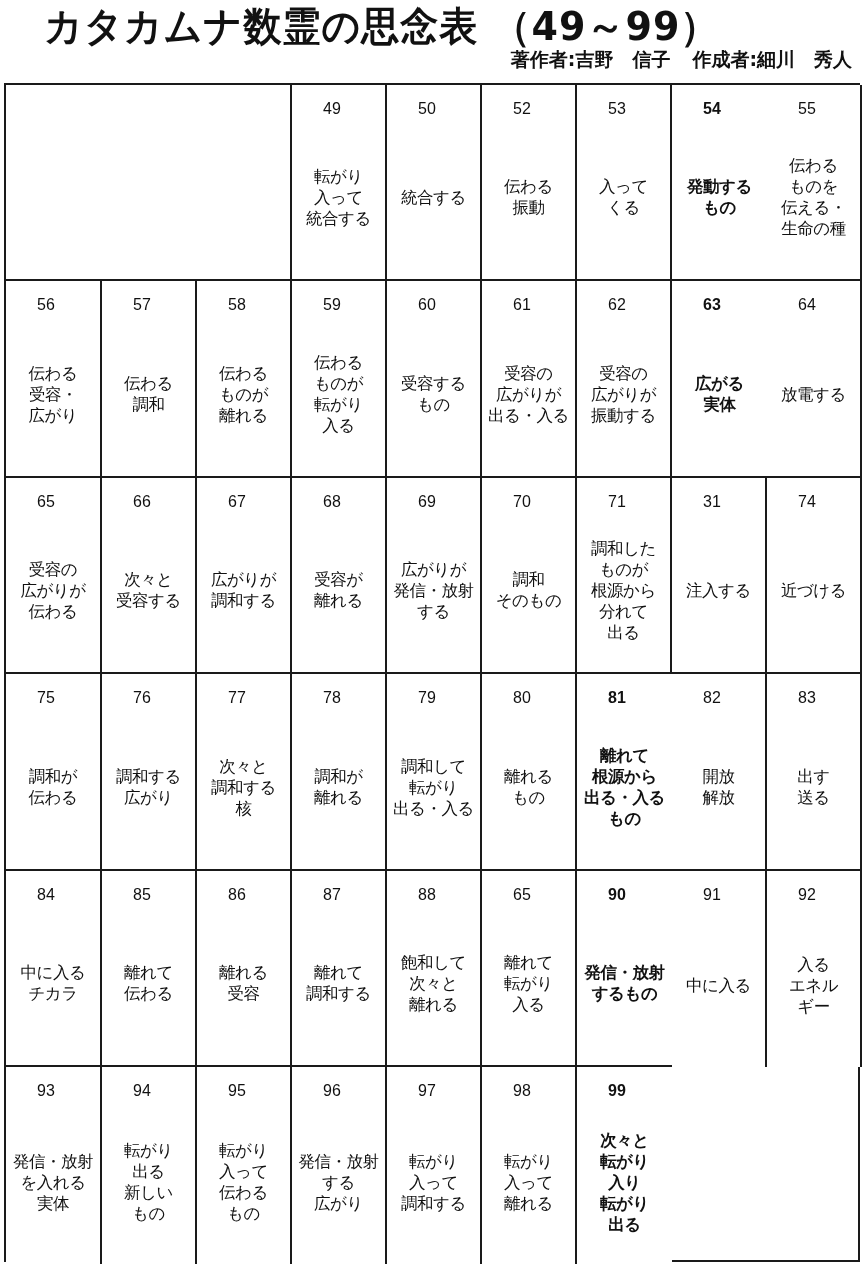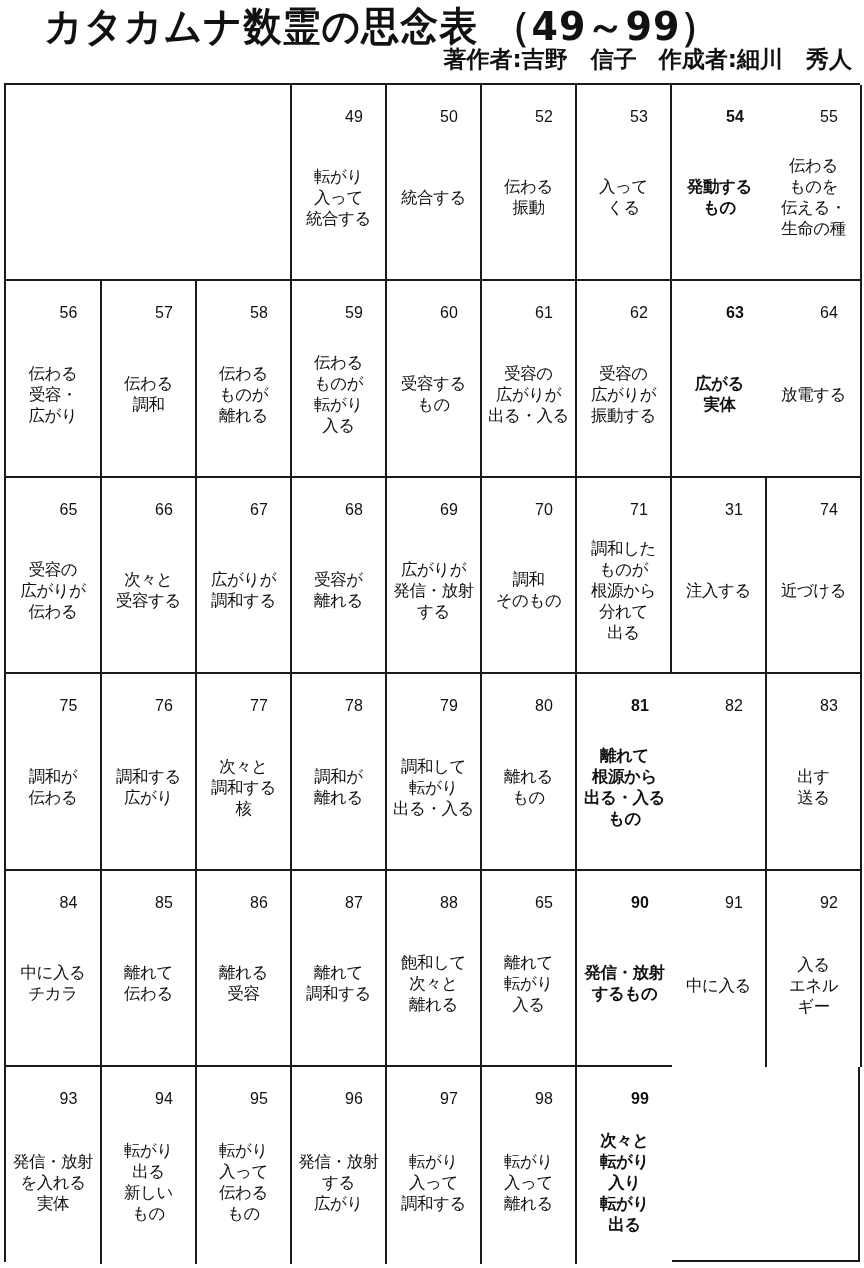--- a/index.html
+++ b/index.html
@@ -24,21 +24,21 @@
       letter-spacing: 1px;
       line-height: 46px;
       white-space: nowrap;
       transform: scaleY(1.05);
       transform-origin: left top;
     }
     .credits {
       position: absolute;
       right: 12px;
       top: 48px;
-      font-size: 23px;
+      font-size: 19px;
       font-weight: bold;
       line-height: 22px;
       white-space: nowrap;
     }
     .credits span + span {
       margin-left: 22px;
     }
     .grid {
       position: absolute;
       left: 4px;
@@ -58,24 +58,24 @@
       box-sizing: border-box;
       background: #ffffff;
     }
     .cell.last-col { border-right: none; font-weight: bold; }
     .cell.last-row { border-bottom: none; padding-left: 12px; }
     .cell.blank {
       grid-column: 1 / span 3;
     }
     .num {
       position: absolute;
-      top: 22px;
+      top: 14px;
       left: 0;
       right: 0;
-      text-align: center;
+      text-align: left;
       font-family: "Liberation Sans", sans-serif;
       font-size: 16px;
       line-height: 20px;
       margin-left: 31px;
     }
     .meaning {
       position: absolute;
       left: 0;
       right: 0;
       bottom: 22px;
@@ -264,20 +264,22 @@
     </div>
     <div class="cell last-col">
       <div class="num">81</div>
       <div class="meaning">離れて
 根源から
 出る・入る
 もの</div>
     </div>
     <div class="cell">
       <div class="num">82</div>
+      <div class="meaning">開放
+解放</div>
     </div>
     <div class="cell">
       <div class="num">83</div>
       <div class="meaning">出す
 送る</div>
     </div>
     <div class="cell">
       <div class="num">84</div>
       <div class="meaning">中に入る
 チカラ</div>

